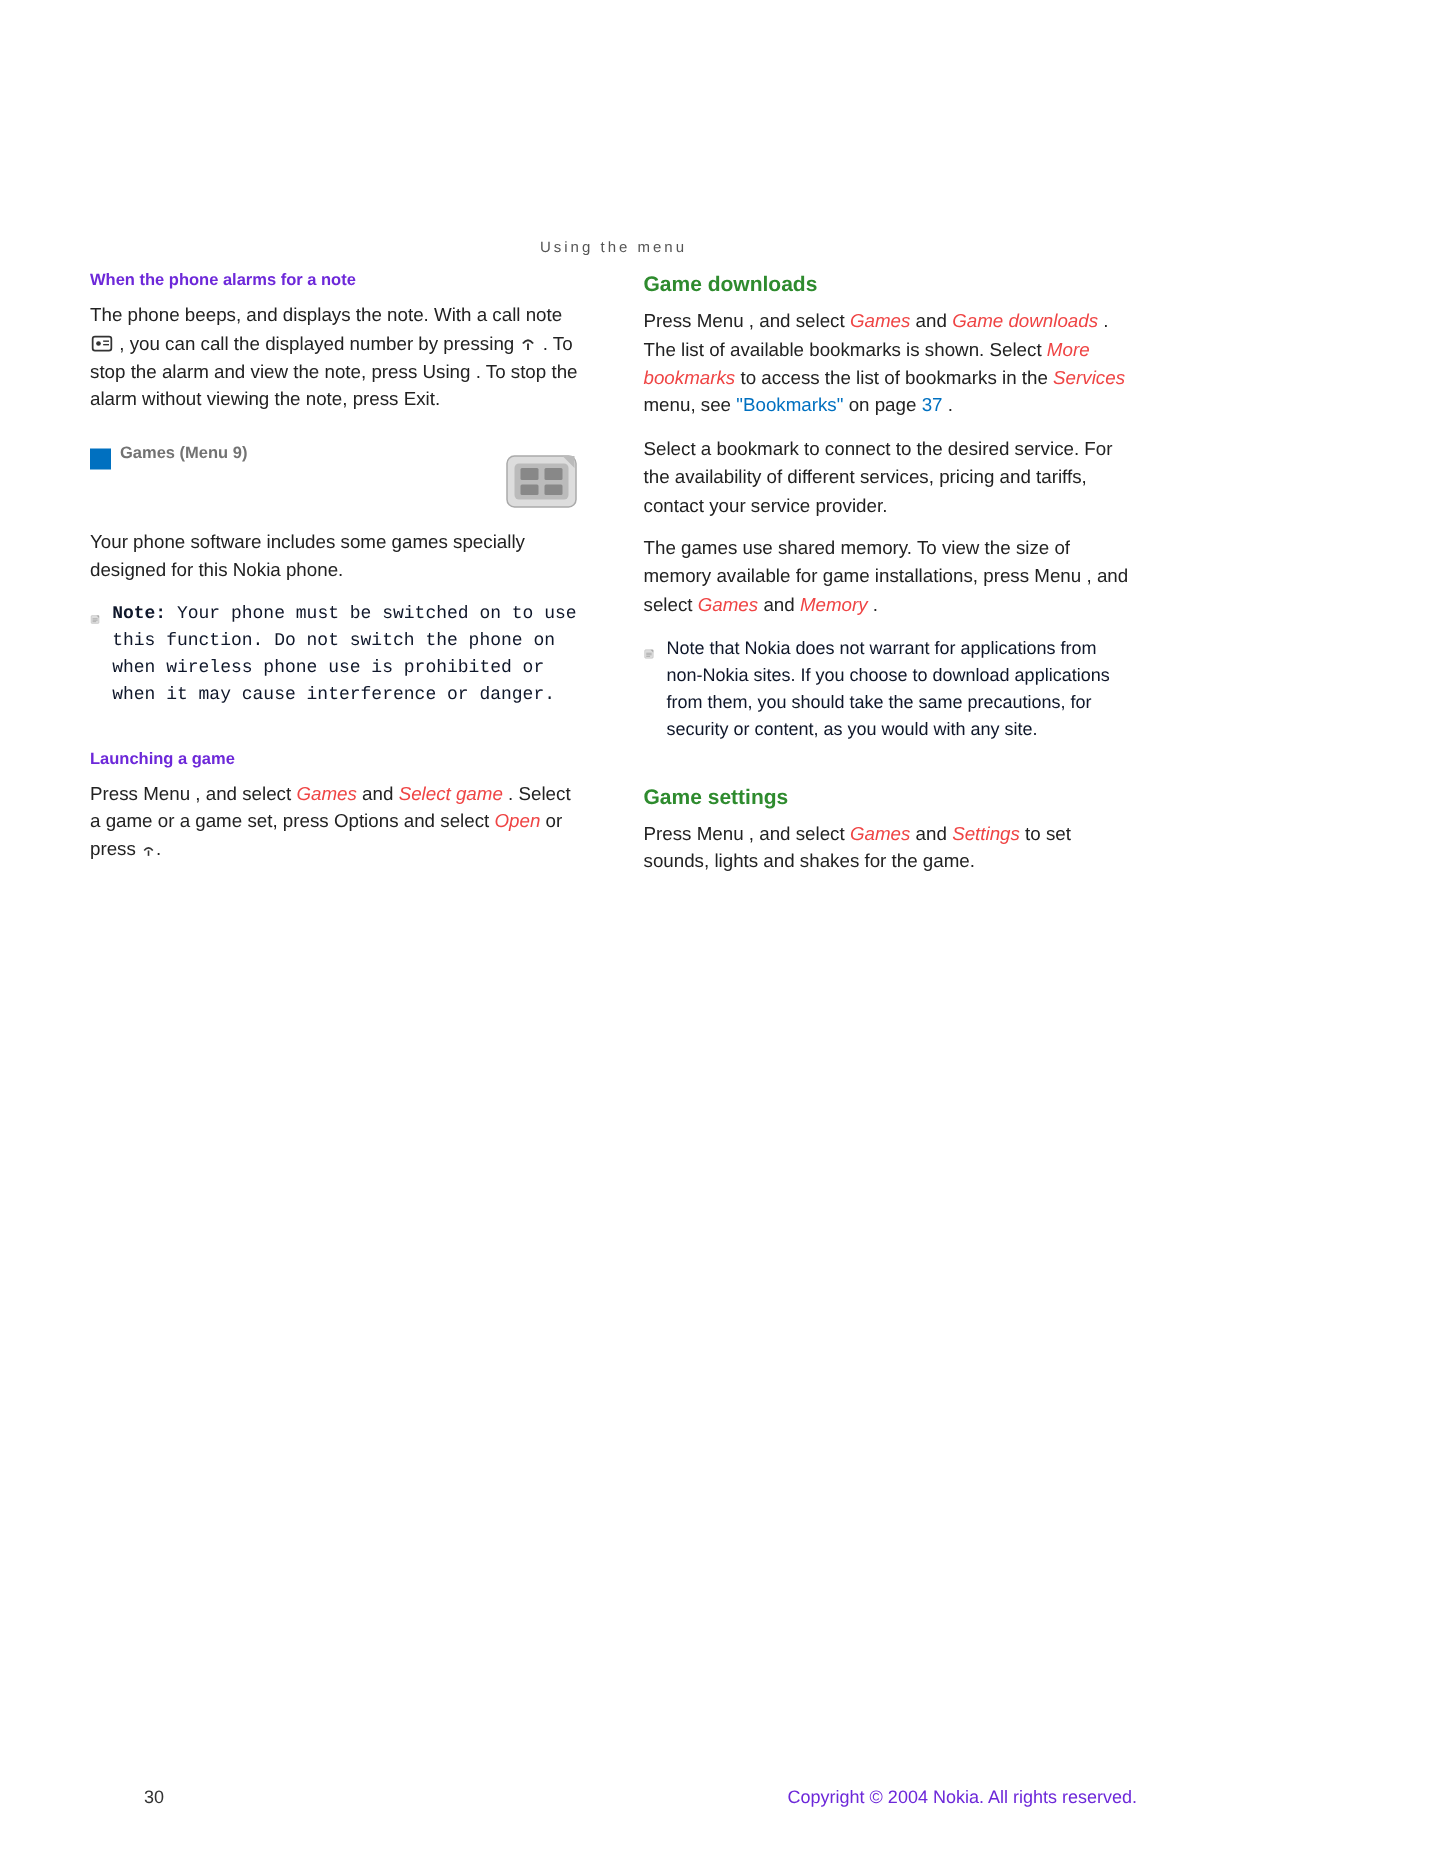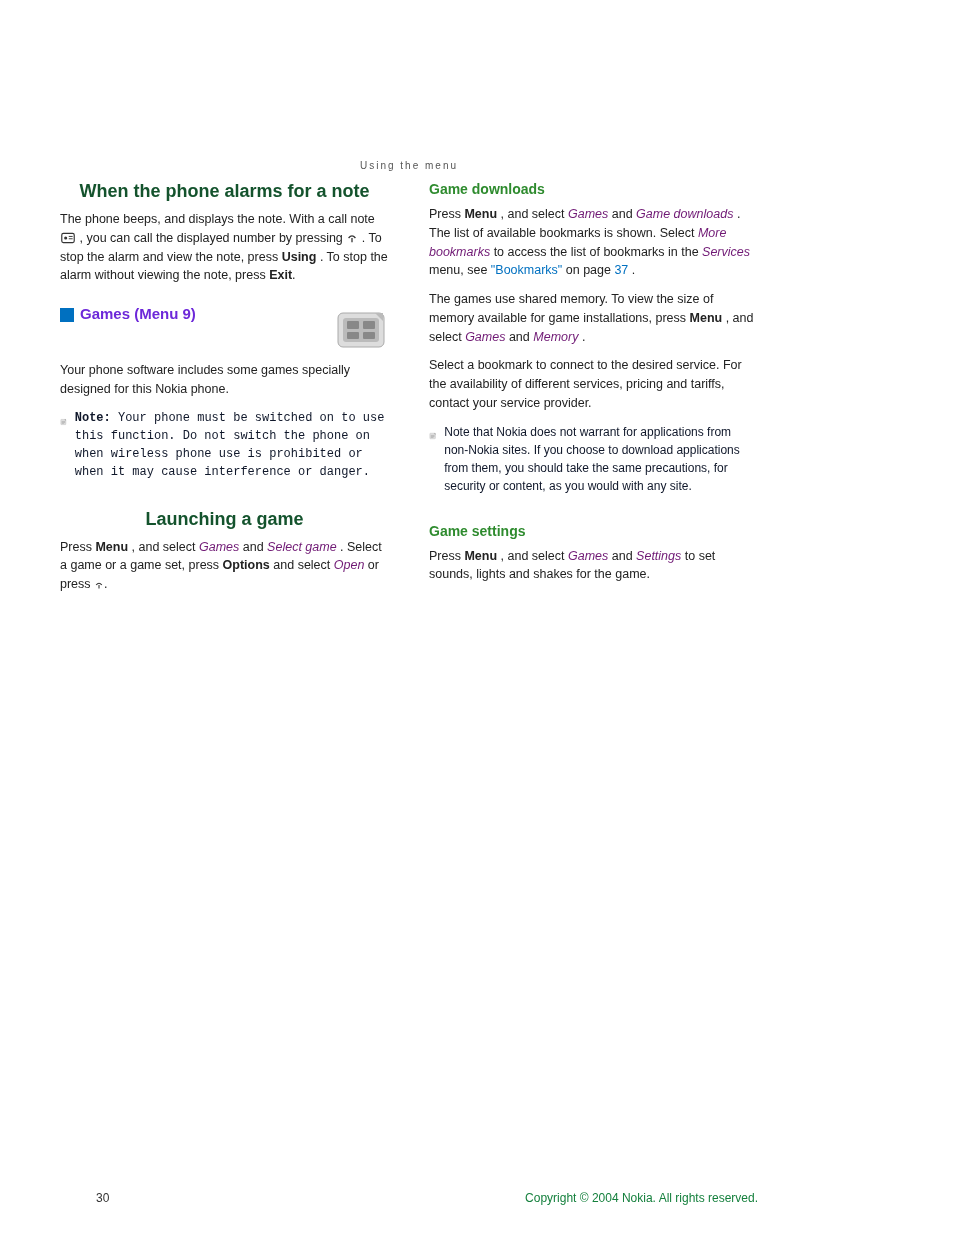--- a/index.html
+++ b/index.html
@@ -44,50 +44,49 @@
       min-width: 0;
     }
 
     .right-column {
       flex: 1;
       min-width: 0;
     }
 
     
     .section-heading {
-      color: #14532d;
-      font-size: 18px;
+      color: #6d28d9;
+      font-size: 11px;
       font-weight: bold;
       margin-bottom: 8px;
       margin-top: 0;
-      text-align: center;
     }
 
     .section-heading-green {
       color: #2e8b2e;
       font-size: 14px;
       font-weight: bold;
       margin-bottom: 8px;
       margin-top: 0;
     }
 
     
     .body-text {
       font-size: 12.5px;
       line-height: 1.5;
       color: #222;
       margin-bottom: 10px;
     }
 
     .body-text strong, b {
-      font-weight: bold;
+      font-weight: normal;
     }
 
     .body-text em, i {
-      color: #701a75;
+      color: #ef4444;
     }
 
     .link-blue {
       color: #0070c0;
       text-decoration: none;
     }
 
     .link-green {
       color: #2e8b2e;
       font-style: italic;
@@ -106,22 +105,22 @@
       display: inline-block;
       width: 14px;
       height: 14px;
       background: #0070c0;
       margin-right: 6px;
       margin-top: 3px;
       flex-shrink: 0;
     }
 
     .games-heading {
-      color: #6d28d9;
-      font-size: 15px;
+      color: #737373;
+      font-size: 11px;
       font-weight: bold;
     }
 
     
     .note-box {
       display: flex;
       flex-direction: row;
       margin: 10px 0;
       gap: 8px;
       font-family: Liberation Mono, monospace;
@@ -155,21 +154,21 @@
       margin-top: auto;
     }
 
     .footer-page {
       font-size: 12px;
       color: #333;
     }
 
     .footer-copyright {
       font-size: 12px;
-      color: #15803d;
+      color: #6d28d9;
     }
 
     
     .game-icon-svg {
       width: 56px;
       height: 50px;
     }
 
     
     .corner-note-svg {
@@ -299,30 +298,30 @@
           <span>. The list of available bookmarks is shown. Select</span>
           <em class="link-green">More bookmarks</em>
           <span>to access the list of bookmarks in the</span>
           <em class="link-green">Services</em>
           <span>menu, see</span>
           <a class="link-blue">"Bookmarks"</a>
           <span>on page</span>
           <a class="link-blue">37</a>
           <span>.</span>
         </p>
+        <p class="body-text">Select a bookmark to connect to the desired service. For the availability of different services, pricing and tariffs, contact your service provider.</p>
         <p class="body-text">
           <span>The games use shared memory. To view the size of memory available for game installations, press</span>
           <strong>Menu</strong>
           <span>, and select</span>
           <em class="link-green">Games</em>
           <span>and</span>
           <em class="link-green">Memory</em>
           <span>.</span>
         </p>
-        <p class="body-text">Select a bookmark to connect to the desired service. For the availability of different services, pricing and tariffs, contact your service provider.</p>
 
         <div class="note-box-right">
           <svg class="corner-note-svg" viewBox="0 0 28 28">
             <rect x="3" y="3" width="22" height="22" rx="3" fill="#ddd" stroke="#aaa" stroke-width="1"></rect>
             <polygon points="18,3 25,3 25,10" fill="#aaa"></polygon>
             <line x1="7" y1="12" x2="21" y2="12" stroke="#777" stroke-width="1.2"></line>
             <line x1="7" y1="16" x2="21" y2="16" stroke="#777" stroke-width="1.2"></line>
             <line x1="7" y1="20" x2="17" y2="20" stroke="#777" stroke-width="1.2"></line>
           </svg>
           <p class="note-text">Note that Nokia does not warrant for applications from non-Nokia sites. If you choose to download applications from them, you should take the same precautions, for security or content, as you would with any site.</p>

